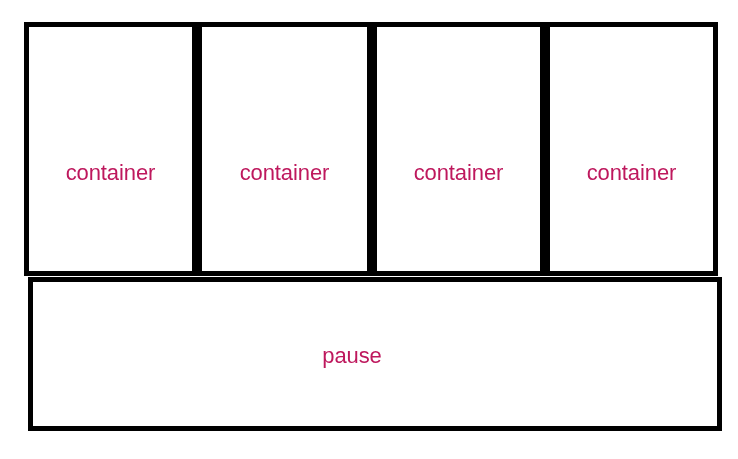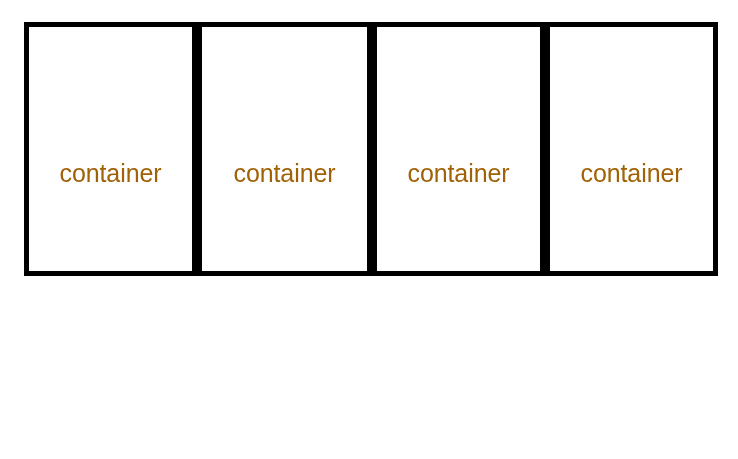--- a/index.html
+++ b/index.html
@@ -26,23 +26,23 @@
     box-sizing: border-box;
     background: #ffffff;
     border: 5px solid #000000;
     display: flex;
     align-items: center;
     justify-content: center;
   }
 
   .box-label {
     font-family: "Liberation Sans", sans-serif;
-    font-size: 25px;
+    font-size: 22px;
     line-height: 1;
-    color: #a16207;
+    color: #be185d;
     letter-spacing: -0.1px;
     white-space: nowrap;
     -webkit-font-smoothing: antialiased;
   }
 
   
   .container-row {
     position: absolute;
     left: 0;
     top: 0;
@@ -98,14 +98,17 @@
     <div class="box container-box container-box-3">
       <span class="box-label">container</span>
     </div>
 
     <div class="box container-box container-box-4">
       <span class="box-label">container</span>
     </div>
 
   </div>
 
+  <div class="box pause-box">
+    <span class="box-label">pause</span>
+  </div>
 
 </div>
 
 </body></html>

